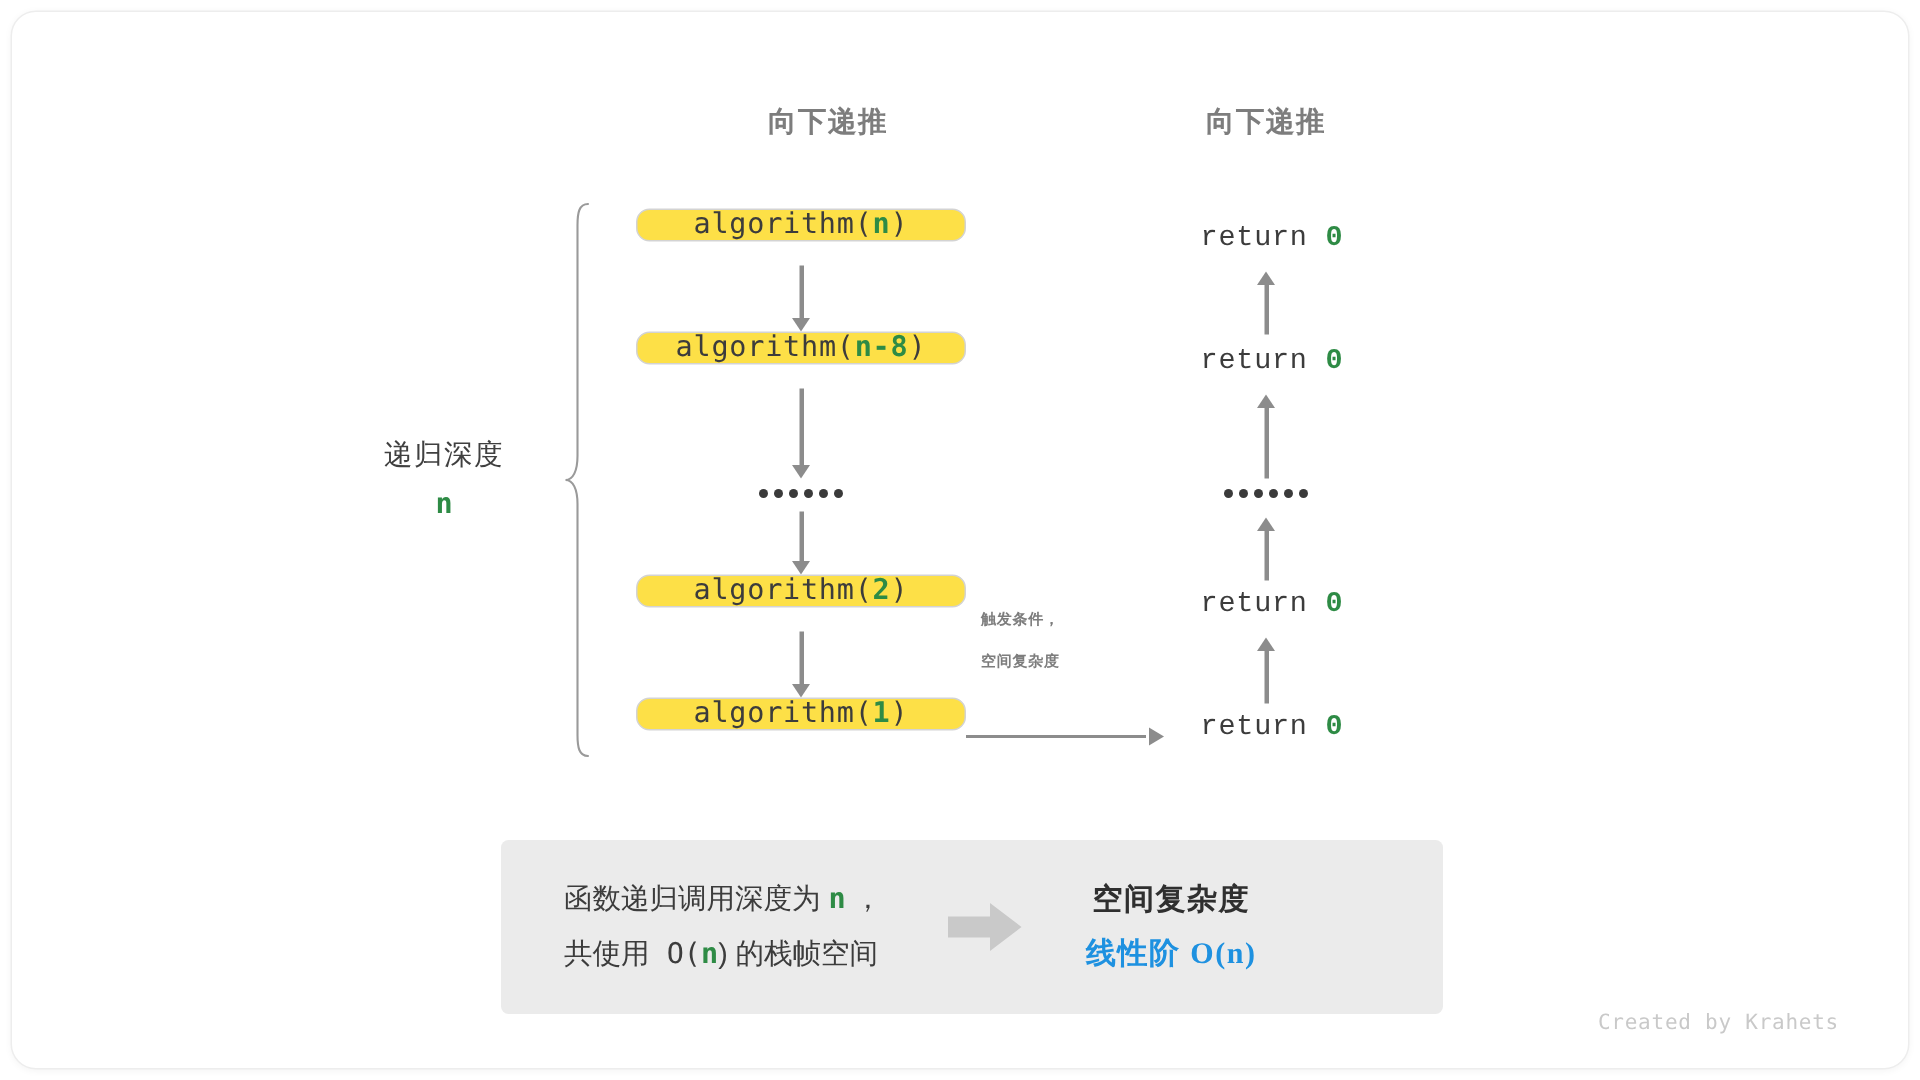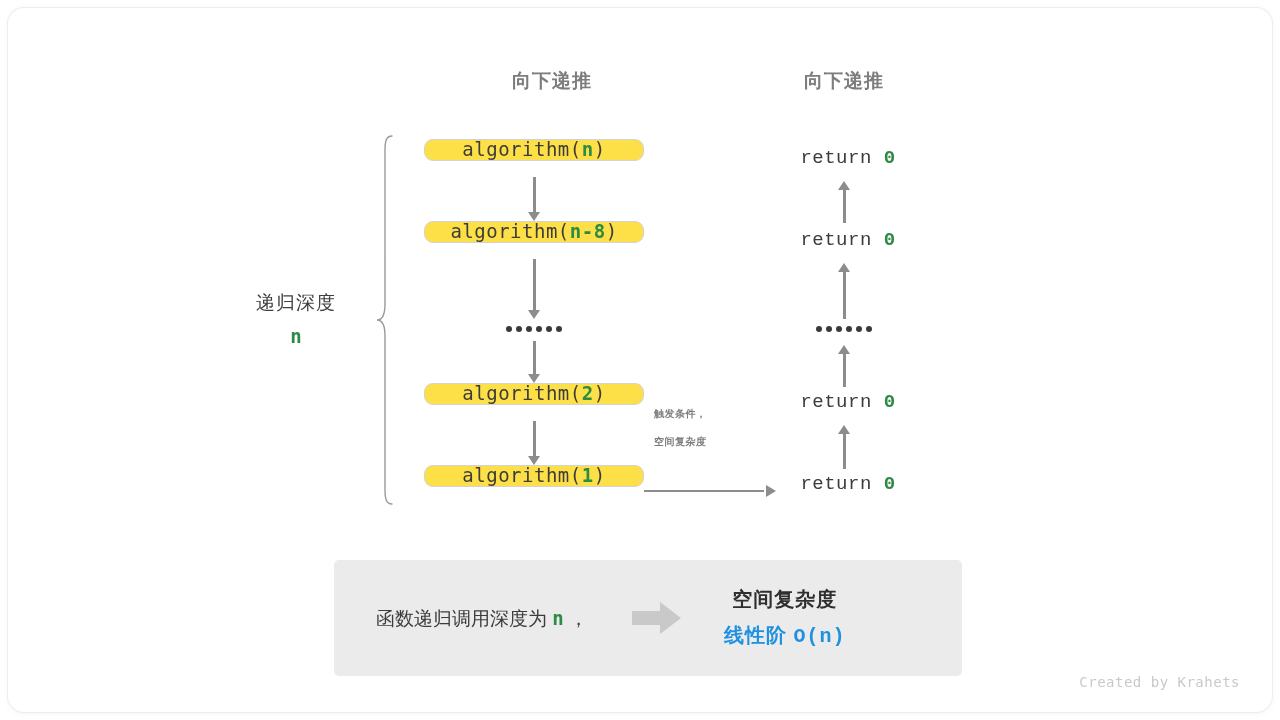--- a/index.html
+++ b/index.html
@@ -241,28 +241,28 @@
     letter-spacing: 1px;
   }
   #summary-right .line2 {
     display: block;
     font-size: 20px;
     font-weight: bold;
     color: #1e91e0;
     letter-spacing: 1px;
   }
   #summary-right .line2 .mono {
-    font-family: Liberation Mono, monospace;
+    font-family: Liberation Serif, serif;
     margin-top: 25px;
   }
 
   
   #credit {
     position: absolute;
-    right: 32px;
+    right: 46px;
     bottom: 22px;
     font-family: "DejaVu Sans Mono", "Liberation Mono", monospace;
     font-size: 14px;
     color: #c9c9c9;
     letter-spacing: 0.5px;
   }
 </style>
 </head>
 <body>
 
@@ -378,20 +378,23 @@
   </div>
   <div id="term-arrow">
     <div class="shaft"></div>
     <div class="head"></div>
   </div>
 
   <div id="summary">
     <div id="summary-left">
       <div>
         <span>函数递归调用深度为 </span><span class="hl">n</span><span> ，</span>
+      </div>
+      <div>
+        <span class="mono">共使用 O(</span><span class="hl">n</span><span>) 的栈帧空间</span>
       </div>
     </div>
 
     <div id="block-arrow">
       <svg width="50" height="34" viewBox="0 0 50 34">
         <path d="M0 10 L28 10 L28 1 L49 17 L28 33 L28 24 L0 24 Z" fill="#c9c9c9"></path>
       </svg>
     </div>
 
     <div id="summary-right">

